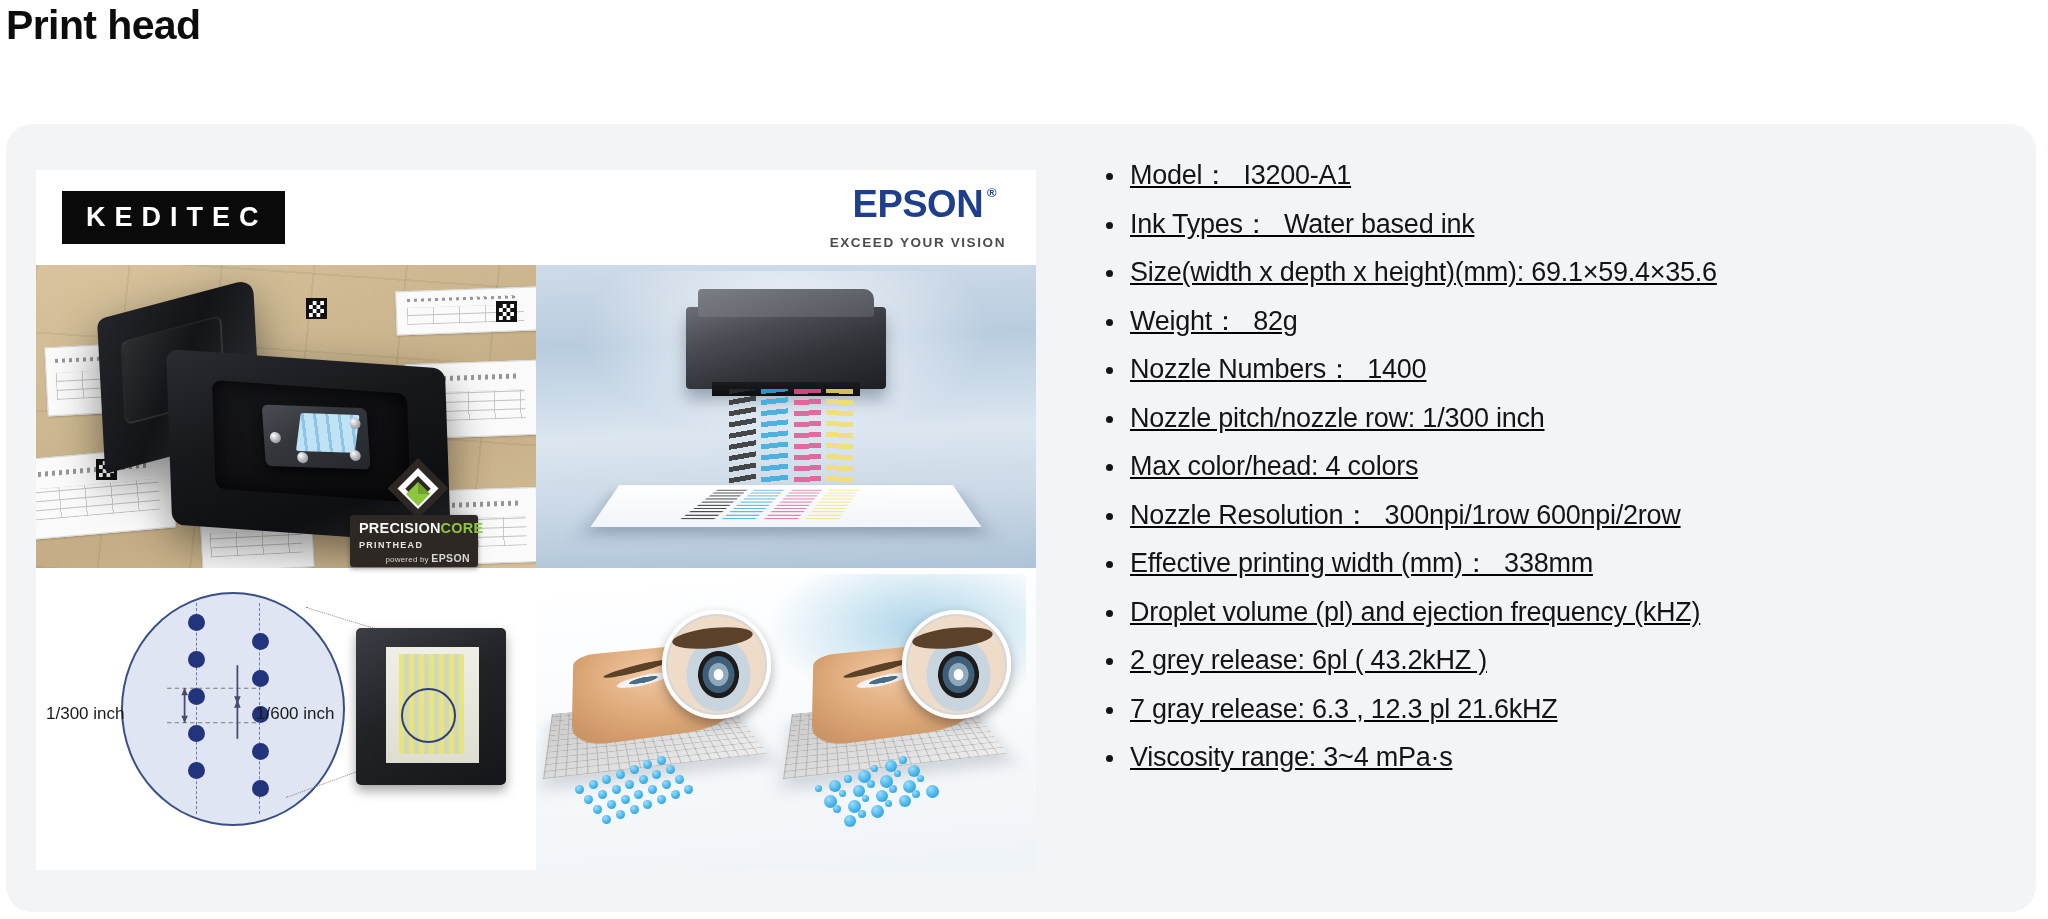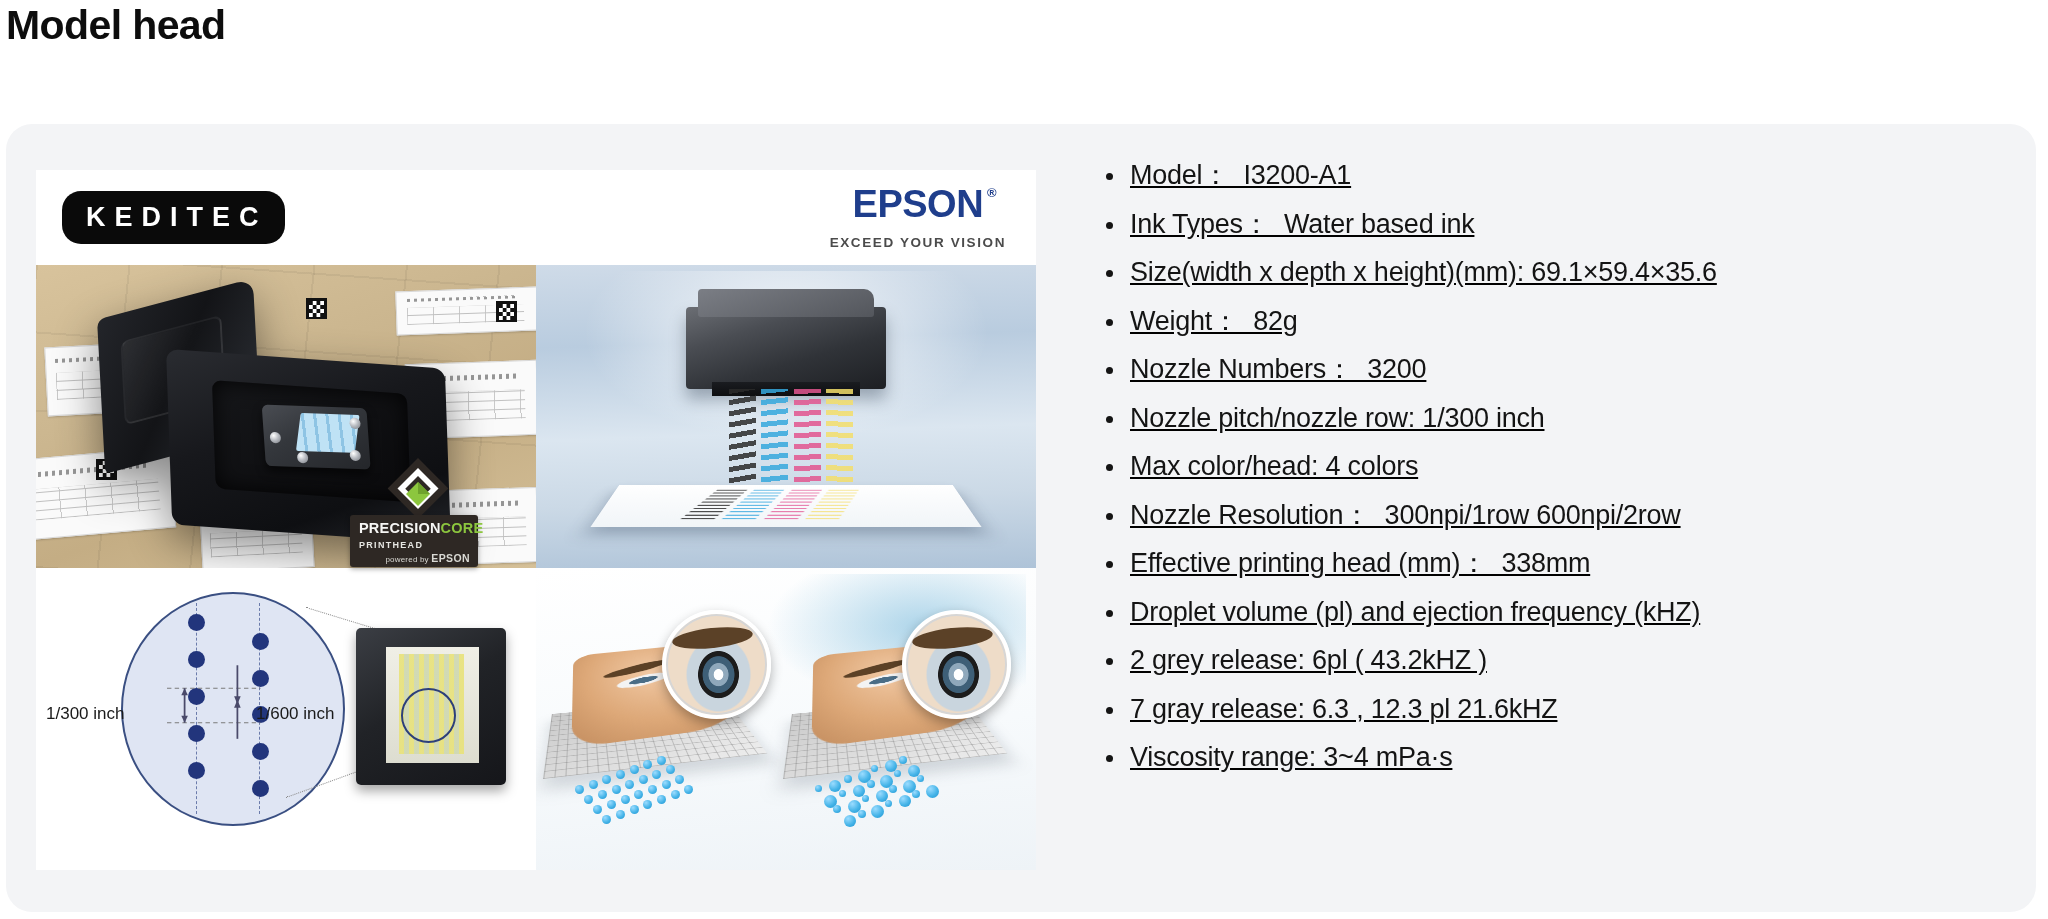--- a/index.html
+++ b/index.html
@@ -69,21 +69,20 @@
   }
   .keditec-logo {
     background: #0a0a0a;
     color: #ffffff;
     font-size: 27px;
     font-weight: 700;
     letter-spacing: 9px;
     padding: 13px 17px 13px 24px;
     line-height: 1;
     font-family: "Liberation Sans", sans-serif;
-    border-radius: 19px;
   }
   .epson-logo { text-align: center; padding-right: 4px; }
   .epson-word {
     color: #1f3e8c;
     font-size: 38px;
     font-weight: 700;
     letter-spacing: -0.5px;
     line-height: 1;
     position: relative;
     display: inline-block;
@@ -463,21 +462,21 @@
     position: absolute;
     left: 8px; top: 11px;
     width: 7px; height: 7px;
     border-radius: 50%;
     background: #141414;
   }
 </style>
 </head>
 <body>
 
-<h1 class="page-title">Model head</h1>
+<h1 class="page-title">Print head</h1>
 
 <section class="card">
   <div class="card-inner">
 
     <figure class="product-figure">
 
       <div class="brand-strip">
         <div class="keditec-logo">KEDITEC</div>
         <div class="epson-logo">
           <div class="epson-word">
@@ -675,25 +674,25 @@
         </div>
       </div>
     </figure>
 
     <div class="spec-panel">
       <ul class="spec-list">
         <li class="spec-item">Model：  I3200-A1</li>
         <li class="spec-item">Ink Types：  Water based ink</li>
         <li class="spec-item">Size(width x depth x height)(mm): 69.1×59.4×35.6</li>
         <li class="spec-item">Weight：  82g</li>
-        <li class="spec-item">Nozzle Numbers：  3200</li>
+        <li class="spec-item">Nozzle Numbers：  1400</li>
         <li class="spec-item">Nozzle pitch/nozzle row: 1/300 inch</li>
         <li class="spec-item">Max color/head: 4 colors</li>
         <li class="spec-item">Nozzle Resolution：  300npi/1row 600npi/2row</li>
-        <li class="spec-item">Effective printing head (mm)：  338mm</li>
+        <li class="spec-item">Effective printing width (mm)：  338mm</li>
         <li class="spec-item">Droplet volume (pl) and ejection frequency (kHZ)</li>
         <li class="spec-item">2 grey release: 6pl ( 43.2kHZ )</li>
         <li class="spec-item">7 gray release: 6.3 , 12.3 pl 21.6kHZ</li>
         <li class="spec-item">Viscosity range: 3~4 mPa·s</li>
       </ul>
     </div>
 
   </div>
 </section>
 

